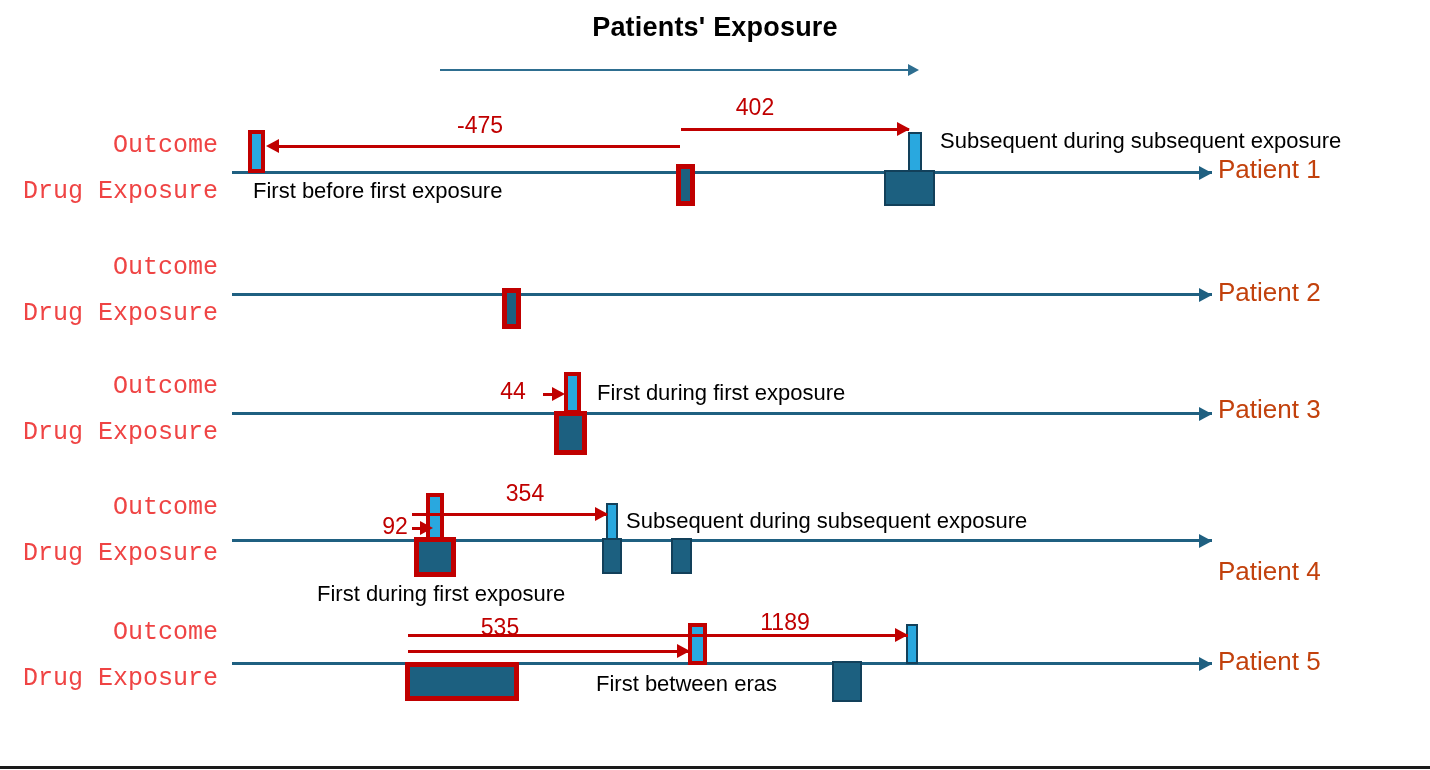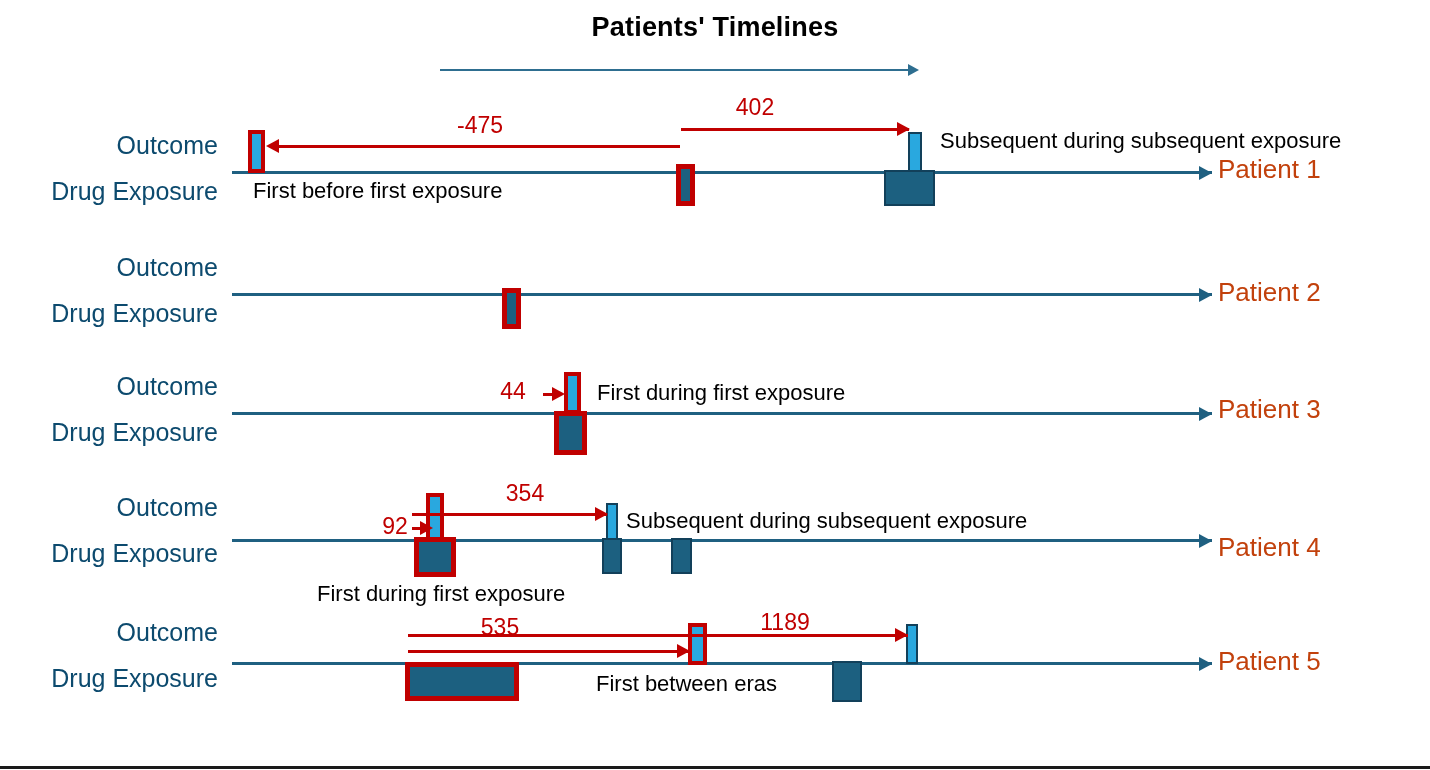--- a/index.html
+++ b/index.html
@@ -51,22 +51,23 @@
     width: 0; height: 0;
     border-top: 6px solid transparent;
     border-bottom: 6px solid transparent;
     border-left: 11px solid #2E6E90;
   }
 
   
   .row-label {
     font-size: 25px;
     text-align: right;
-    color: #0c4a6e;
-    white-space: nowrap;
+    color: #ef4444;
+    white-space: nowrap;
+    font-family: Liberation Mono, monospace;
   }
   .patient-label {
     font-size: 26px;
     color: #c2410c;
     white-space: nowrap;
   }
 
   
   .outcome {
     background: #29A8DF;
@@ -121,21 +122,21 @@
     width: 1430px;
     height: 3px;
     background: #1A1A1A;
   }
 </style>
 </head>
 <body>
 
 <div id="canvas">
 
-  <div class="abs" id="title">Patients' Timelines</div>
+  <div class="abs" id="title">Patients' Exposure</div>
 
   <div class="abs topaxis-line" style="left:440px; top:69px; width:470px;"></div>
   <div class="abs topaxis-head" style="left:908px; top:64px;"></div>
 
   <div class="abs row-label" style="left:0px; top:131px; width:218px;">Outcome</div>
   <div class="abs row-label" style="left:0px; top:177px; width:218px;">Drug Exposure</div>
 
   <div class="abs axis-line" style="left:232px; top:171px; width:980px;"></div>
   <div class="abs axis-head" style="left:1199px; top:166px;"></div>
   <div class="abs patient-label" style="left:1218px; top:154px;">Patient 1</div>
@@ -181,21 +182,21 @@
   <div class="abs red-head-right" style="left:552px; top:387px;"></div>
   <div class="abs red-value" style="left:490px; top:378px; width:46px;">44</div>
 
   <div class="abs note" style="left:597px; top:380px;">First during first exposure</div>
 
   <div class="abs row-label" style="left:0px; top:493px; width:218px;">Outcome</div>
   <div class="abs row-label" style="left:0px; top:539px; width:218px;">Drug Exposure</div>
 
   <div class="abs axis-line" style="left:232px; top:539px; width:980px;"></div>
   <div class="abs axis-head" style="left:1199px; top:534px;"></div>
-  <div class="abs patient-label" style="left:1218px; top:532px;text-align:center;">Patient 4</div>
+  <div class="abs patient-label" style="left:1218px; top:556px;text-align:center;">Patient 4</div>
 
   <div class="abs outcome flagged" style="left:426px; top:493px; width:18px; height:48px;"></div>
   <div class="abs outcome plain" style="left:606px; top:503px; width:12px; height:38px;"></div>
 
   <div class="abs exposure flagged" style="left:414px; top:537px; width:42px; height:40px;"></div>
   <div class="abs exposure plain" style="left:602px; top:538px; width:20px; height:36px;"></div>
   <div class="abs exposure plain" style="left:671px; top:538px; width:21px; height:36px;"></div>
 
   <div class="abs red-line" style="left:412px; top:527px; width:13px;"></div>
   <div class="abs red-head-right" style="left:420px; top:521px;"></div>

